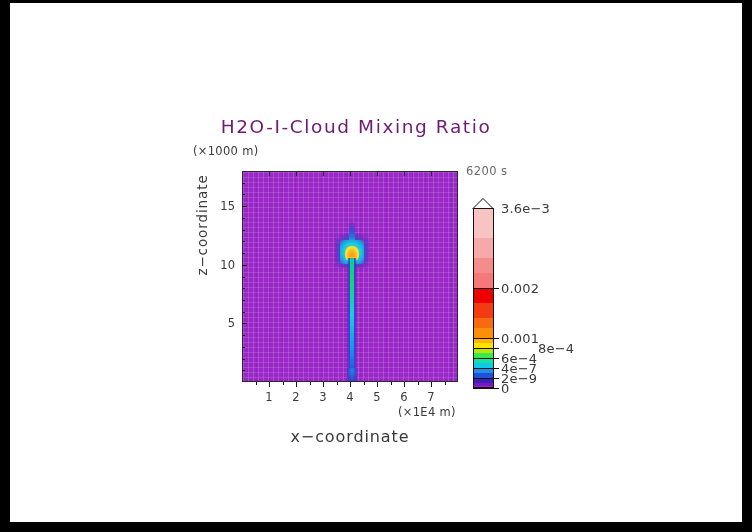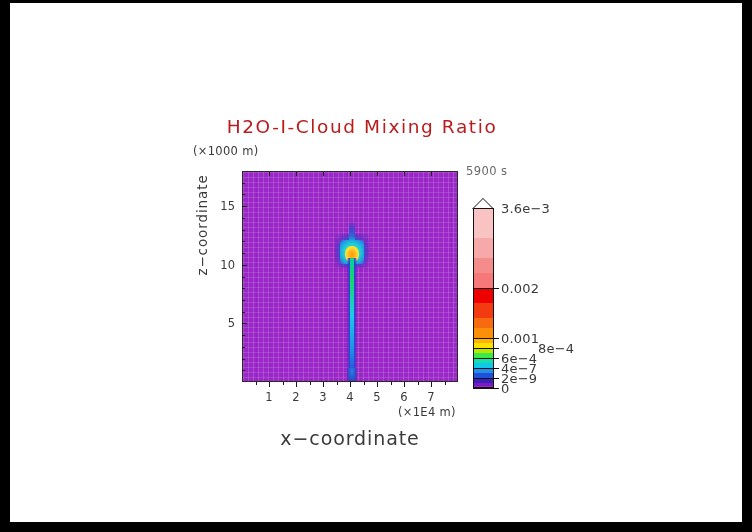--- a/index.html
+++ b/index.html
@@ -24,25 +24,25 @@
   #page {
     position: absolute;
     left: 10px; top: 3px;
     width: 732px; height: 519px;
     background: #ffffff;
   }
 
   
   #plot-title {
     position: absolute;
-    left: 212px; top: 113px;
+    left: 206px; top: 113px;
     width: 280px;
     text-align: center;
     font-size: 18.5px;
-    color: #b91c1c;
+    color: #701a75;
     letter-spacing: 1.6px;
     white-space: nowrap;
     font-weight: 400;
   }
   #z-unit-label {
     position: absolute;
     left: 183px; top: 141px;
     font-size: 11.5px;
     color: #3a3a3a;
     letter-spacing: 0.3px;
@@ -185,21 +185,21 @@
     width: 22px;
     left: 203px;
   }
 
   
   #x-axis-title {
     position: absolute;
     left: 232px; top: 424px;
     width: 216px;
     text-align: center;
-    font-size: 19px;
+    font-size: 16px;
     color: #3a3a3a;
     letter-spacing: 0.9px;
   }
   #x-unit-label {
     position: absolute;
     left: 388px; top: 402px;
     font-size: 11.5px;
     color: #3a3a3a;
     letter-spacing: 0.3px;
     white-space: nowrap;
@@ -275,21 +275,21 @@
   }
 </style>
 </head>
 <body>
 
 <div id="page-frame">
   <div id="page">
 
     <div id="plot-title">H2O-I-Cloud Mixing Ratio</div>
     <div id="z-unit-label">(×1000 m)</div>
-    <div id="time-label">5900 s</div>
+    <div id="time-label">6200 s</div>
 
     <div id="plot-area">
       <div id="grid-mesh"></div>
       <div id="plume-head-outer"></div>
       <div id="plume-spire"></div>
       <div id="plume-head-mid"></div>
       <div id="plume-head-core"></div>
       <div id="plume-tail"></div>
       <div id="plume-base"></div>
     </div>

